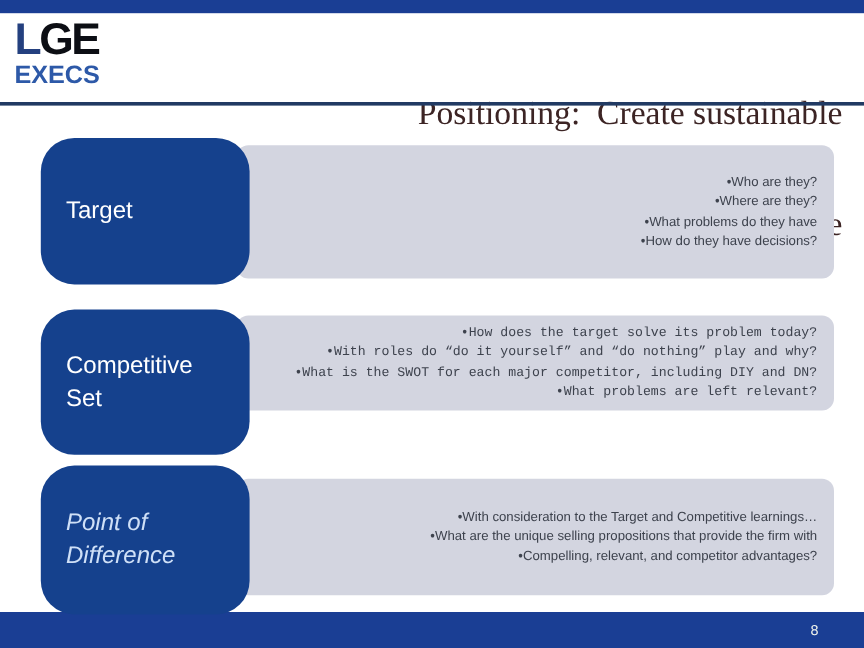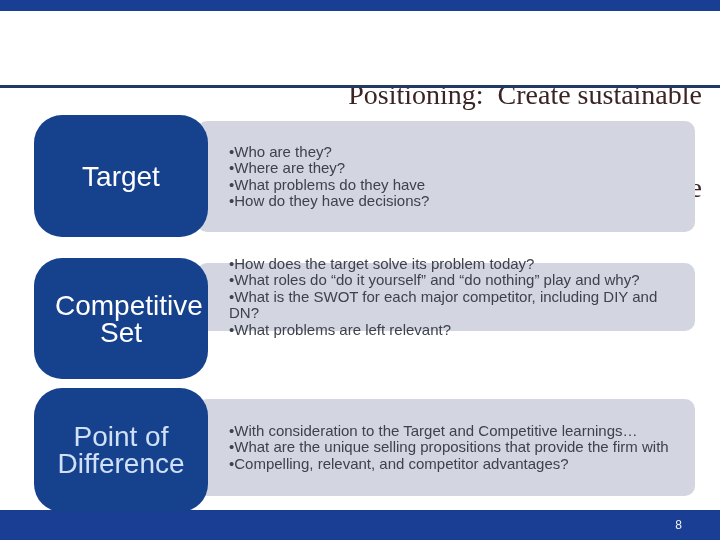--- a/index.html
+++ b/index.html
@@ -49,84 +49,89 @@
     position: absolute;
     left: 197px; width: 498px;
     background: #d3d5e0;
     border-radius: 10px;
     box-sizing: border-box;
     display: flex; flex-direction: column; justify-content: center;
     padding: 8px 14px 8px 32px;
     z-index: 1;
   }
   .lb1 { top: 121px; height: 111px; }
-  .lb2 { top: 263px; height: 68px; }
+  .lb2 { top: 263px; height: 79px; font-family: Liberation Mono, monospace; }
   .lb3 { top: 399px; height: 97px; }
   .bullet {
-    font-size: 15px; line-height: 16.5px;
+    font-size: 11px; line-height: 16.5px;
     color: #3d424d;
+    text-align: right;
   }
   .bullet::before { content: "\2022 "; white-space: pre; }
   
   .dark-box {
     position: absolute;
     left: 34px; width: 174px;
     background: #15418d;
     border-radius: 28px;
     display: flex; align-items: center; justify-content: center;
     z-index: 2;
   }
   .db1 { top: 115px; height: 122px; }
   .db2 { top: 258px; height: 121px; }
-  .db3 { top: 388px; height: 124px; }
+  .db3 { top: 388px; height: 124px; font-style: italic; }
   .dark-box .label {
     display: block; width: 132px;
-    text-align: center;
+    text-align: left;
     color: #ffffff;
-    font-size: 28px; line-height: 27px;
+    font-size: 20px; line-height: 27px;
   }
   .db3 .label { color: #cfe0f7; }
   
   .footer {
     position: absolute; left: 0; top: 510px;
     width: 720px; height: 30px;
     background: #1a3e94;
   }
   .page-num {
     position: absolute; right: 38px; top: 7px;
     color: #eff3ec; font-size: 12px; line-height: 16px;
   }
 </style>
 </head>
 <body>
 
 <div class="slide">
   <div class="top-bar"></div>
 
+  <div class="logo">
+    <div class="logo-top"><span class="l1">L</span><span class="l2">G</span><span class="l3">E</span></div>
+    <div class="logo-bottom">EXECS</div>
+  </div>
 
   <div class="title">
     <div class="title-line">Positioning:  Create sustainable</div>
     <div class="title-line">competitive advantage</div>
   </div>
 
   <div class="divider"></div>
 
   <div class="light-box lb1">
     <div class="bullet">Who are they?</div>
     <div class="bullet">Where are they?</div>
     <div class="bullet">What problems do they have</div>
     <div class="bullet">How do they have decisions?</div>
   </div>
   <div class="dark-box db1">
     <span class="label">Target</span>
   </div>
 
   <div class="light-box lb2">
     <div class="bullet">How does the target solve its problem today?</div>
-    <div class="bullet">What roles do “do it yourself” and “do nothing” play and why?</div>
+    <div class="bullet">With roles do “do it yourself” and “do nothing” play and why?</div>
     <div class="bullet">What is the SWOT for each major competitor, including DIY and DN?</div>
     <div class="bullet">What problems are left relevant?</div>
   </div>
   <div class="dark-box db2">
     <span class="label">Competitive Set</span>
   </div>
 
   <div class="light-box lb3">
     <div class="bullet">With consideration to the Target and Competitive learnings…</div>
     <div class="bullet">What are the unique selling propositions that provide the firm with</div>

